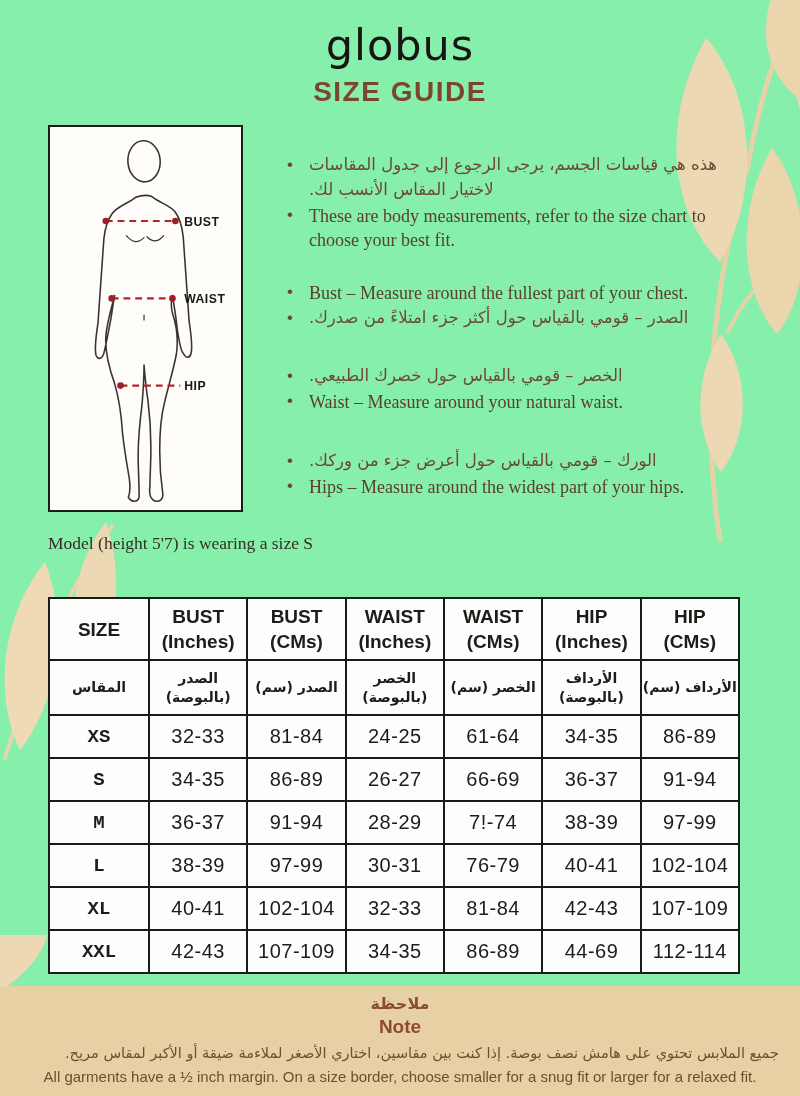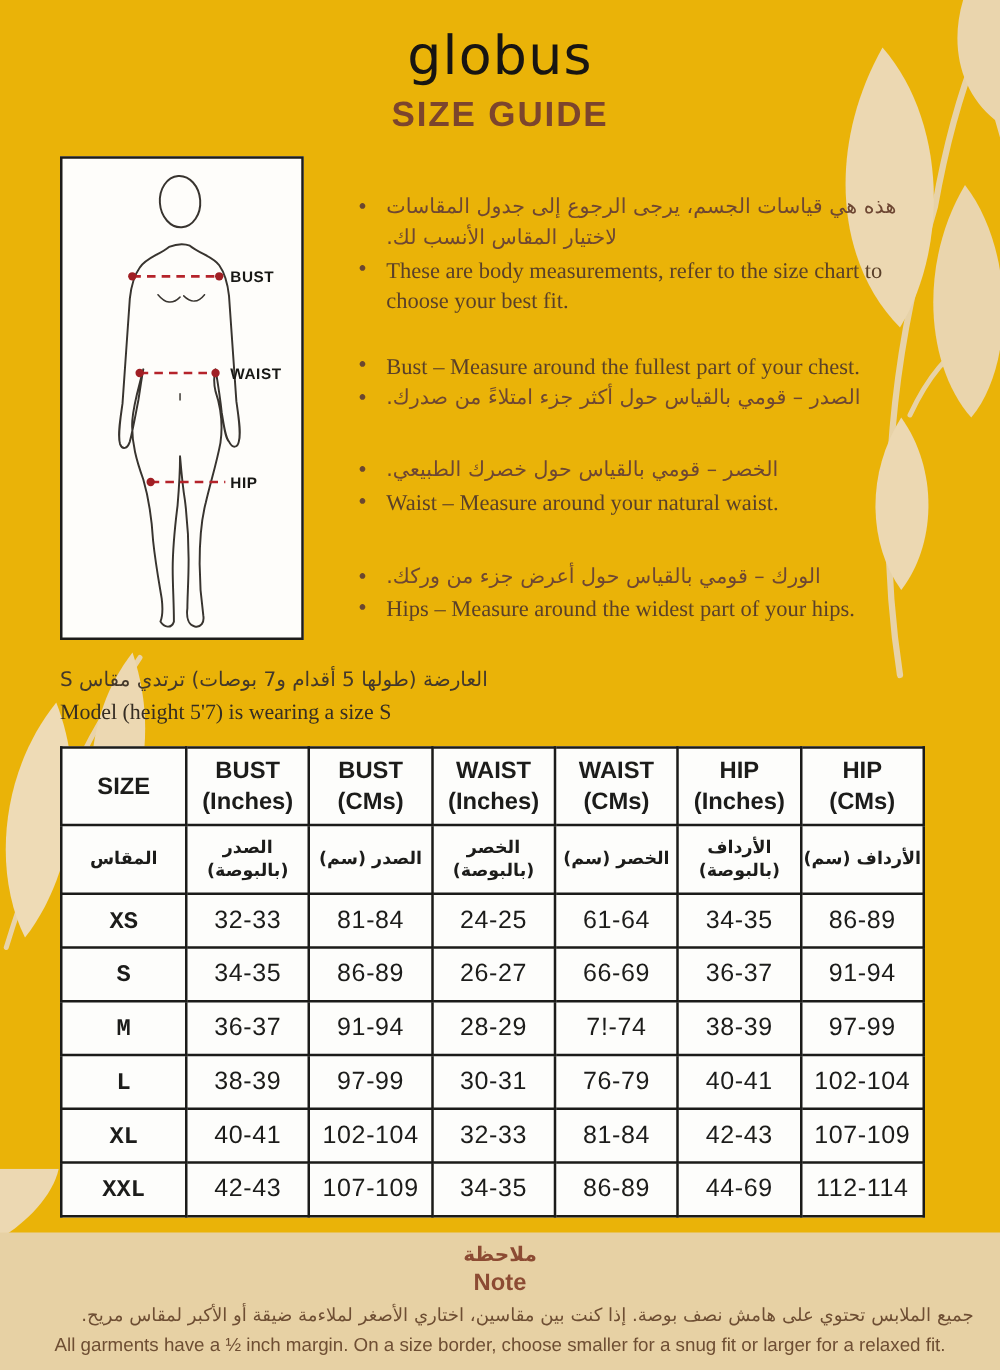--- a/index.html
+++ b/index.html
@@ -1,17 +1,17 @@
 <!DOCTYPE html>
 <html lang="en"><head>
 <meta charset="utf-8">
 <style>
   html,body{margin:0;padding:0;}
   body{width:800px;height:1096px;font-family:"Liberation Sans",sans-serif;}
-  .page{position:relative;width:800px;height:1096px;background:#eab308;overflow:hidden;}
+  .page{position:relative;width:800px;height:1096px;background:#86efac;overflow:hidden;}
 
   
   .leaf{position:absolute;pointer-events:none;}
 
   
   .brand{position:absolute;top:20px;left:0;width:100%;text-align:center;
          font-family:"DejaVu Sans",sans-serif;font-size:43px;font-weight:500;
          color:#181512;letter-spacing:1px;}
   .title{position:absolute;top:76px;left:0;width:100%;text-align:center;
          font-size:28px;font-weight:bold;color:#7c452d;letter-spacing:1.5px;}
@@ -181,21 +181,20 @@
         <div class="txt-ar">الورك – قومي بالقياس حول أعرض جزء من وركك.</div>
       </div>
       <div class="instr-item">
         <span class="dot"></span>
         <div class="txt-en">Hips – Measure around the widest part of your hips.</div>
       </div>
     </div>
   </div>
 
   <div class="model-note">
-    <div class="model-ar">العارضة (طولها 5 أقدام و7 بوصات) ترتدي مقاس S</div>
     <div class="model-en">Model (height 5'7) is wearing a size S</div>
   </div>
 
   <table class="size-table">
     <colgroup>
       <col class="c-size">
         <col>
         <col>
         <col>
         <col>

